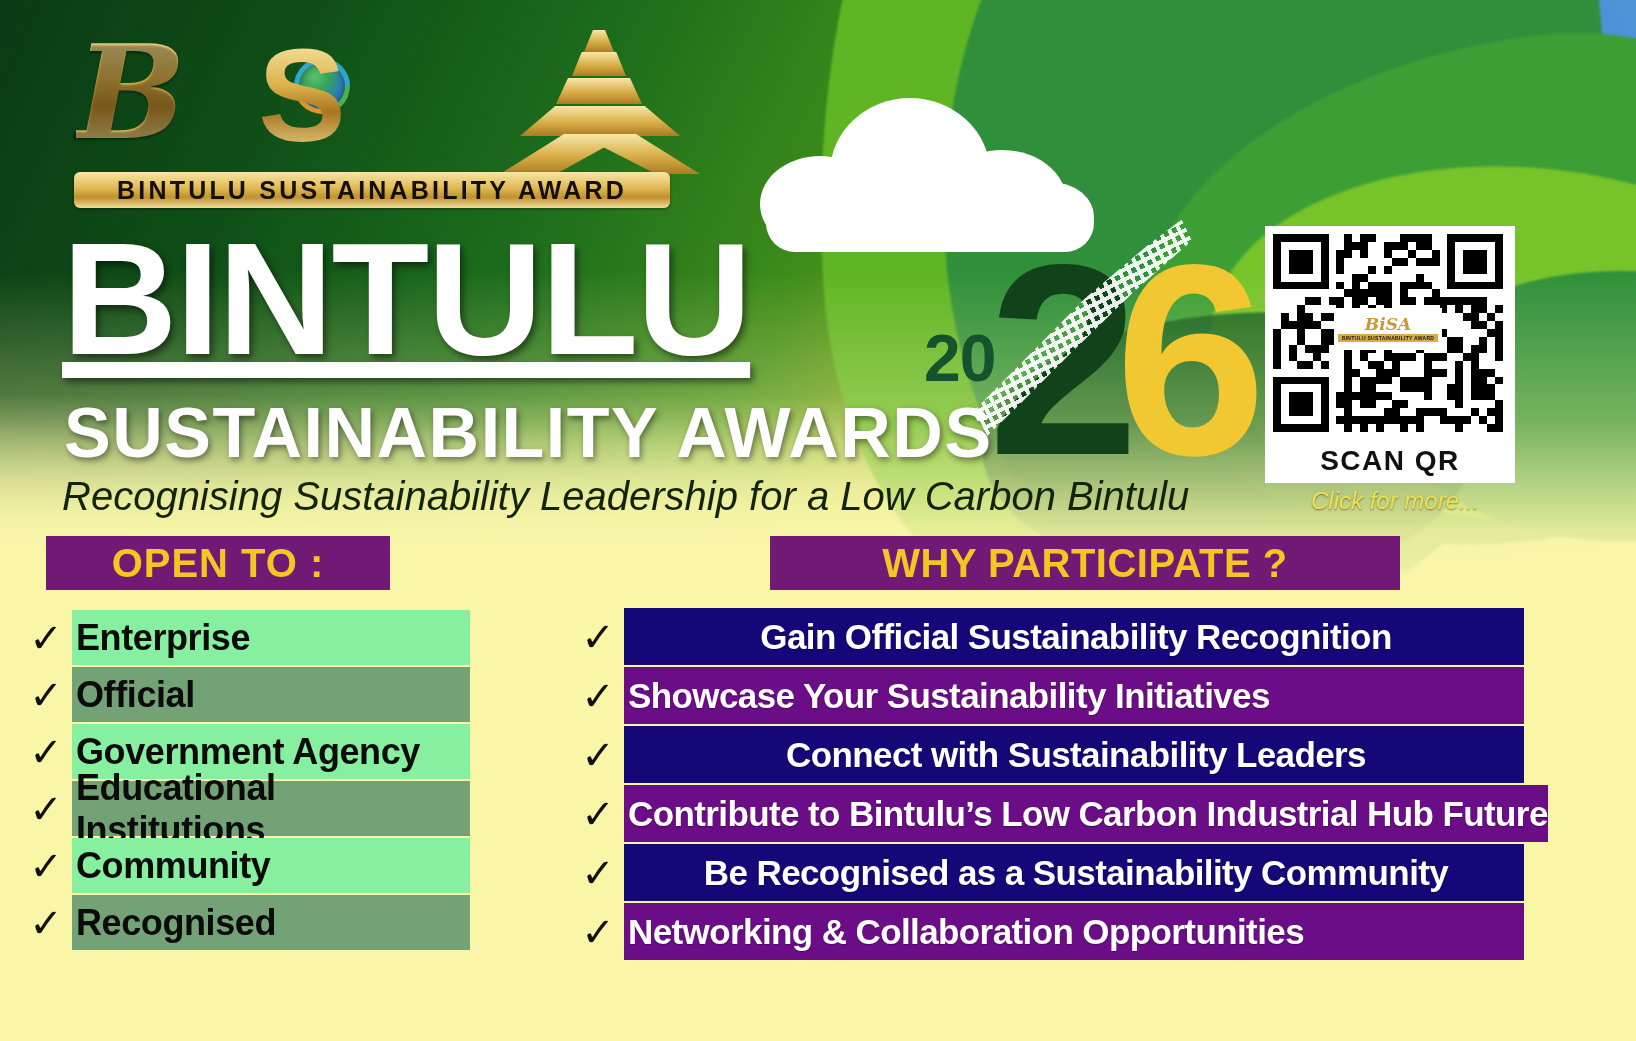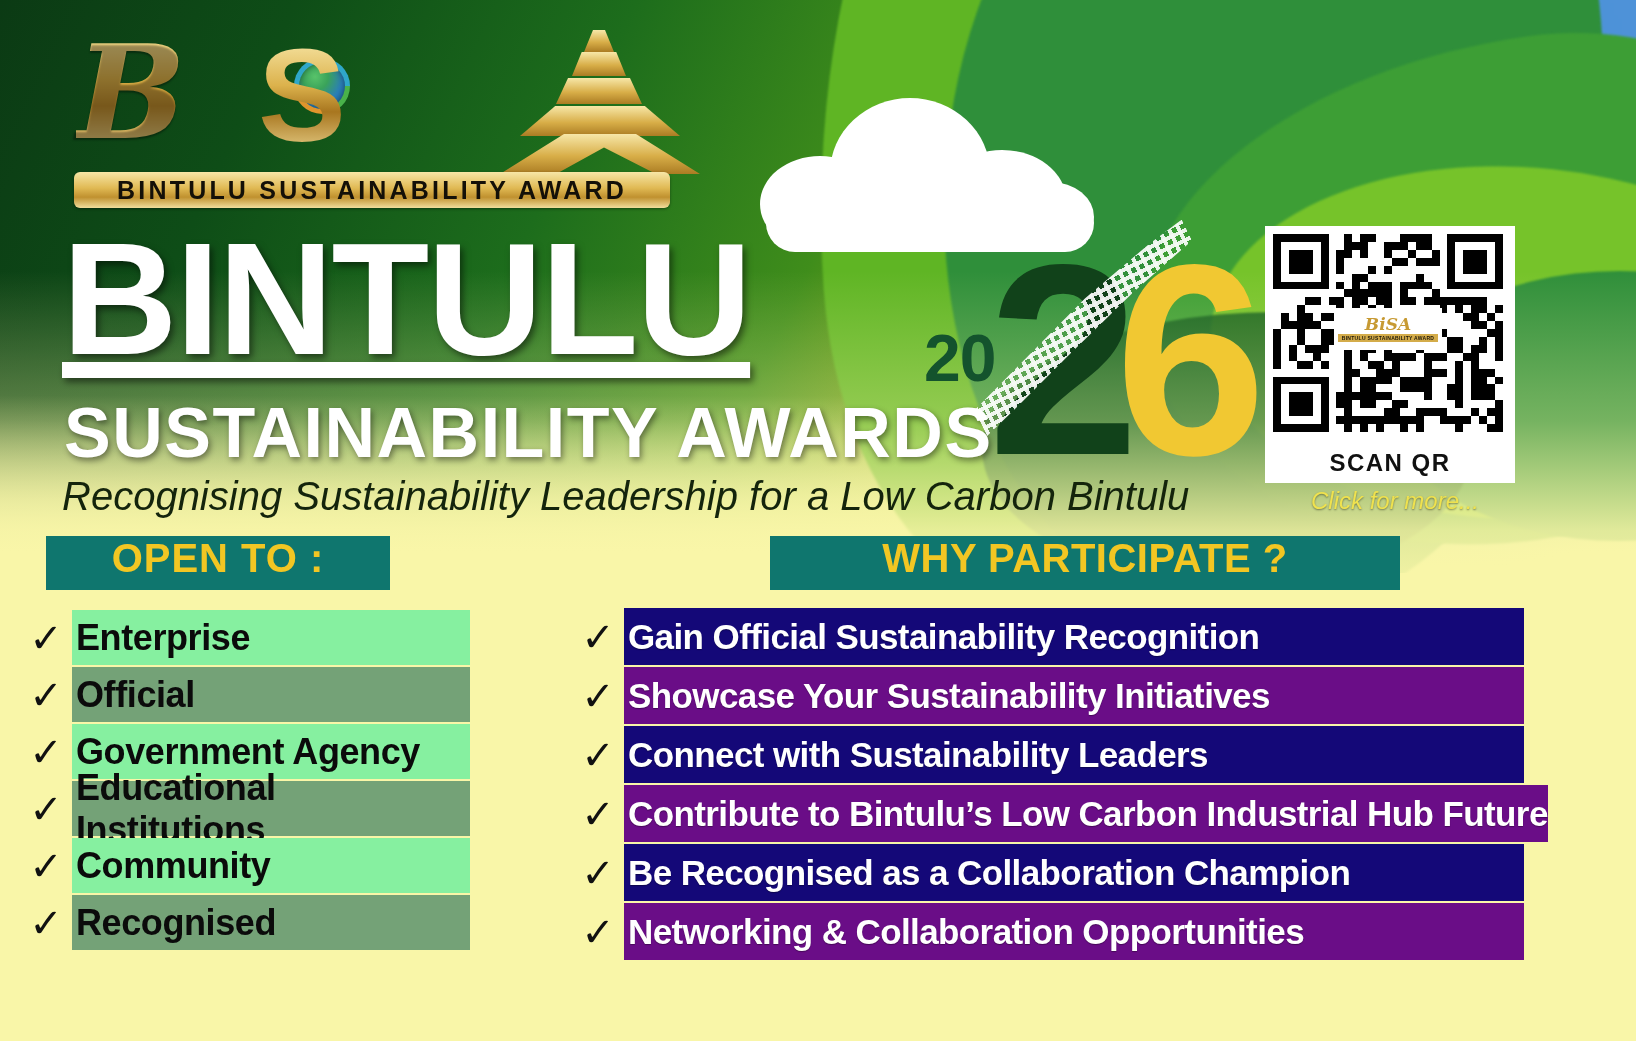--- a/index.html
+++ b/index.html
@@ -383,21 +383,21 @@
     color: #1a1508;
     padding: 1px 4px;
     font-weight: bold;
     font-family: "Liberation Sans", sans-serif;
   }
   .qr-label {
     position: absolute;
     left: 0; right: 0;
     bottom: 6px;
     text-align: center;
-    font-size: 24px;
+    font-size: 28px;
     font-weight: bold;
     color: #111111;
     letter-spacing: 1.5px;
     font-family: "Liberation Sans", sans-serif;
   }
   .qr-click {
     position: absolute;
     left: 1270px;
     top: 487px;
     width: 250px;
@@ -405,23 +405,23 @@
     font-size: 24px;
     font-style: italic;
     color: #efe24f;
     font-family: "Liberation Sans", sans-serif;
     text-shadow: 0 1px 2px rgba(0,0,0,0.45);
   }
 
   
   .sec-head {
     position: absolute;
-    background: #0f766e;
+    background: #701a75;
     display: flex;
-    align-items: flex-start;
+    align-items: center;
     justify-content: center;
   }
   .sec-head span {
     color: #f2c623;
     font-weight: bold;
     font-family: "Liberation Sans", sans-serif;
   }
   .sec-head.left  { left: 46px;  top: 536px; width: 344px; height: 54px; }
   .sec-head.left span  { font-size: 40px; letter-spacing: 1px; }
   .sec-head.right { left: 770px; top: 536px; width: 630px; height: 54px; }
@@ -464,21 +464,21 @@
   .list.left .pill.a { background: #86f0a0; }
   .list.left .pill.b { background: #74a277; }
   .list.left .pill .lbl {
     font-size: 36px;
     font-weight: bold;
     color: #0b0b0b;
     font-family: "Liberation Sans", sans-serif;
     letter-spacing: -0.4px;
   }
 
-  .list.right .pill.a { background: #140878; }
+  .list.right .pill.a { background: #140878; justify-content: center; }
   .list.right .pill.b { background: #6a0d87; }
   .list.right .pill .lbl {
     font-size: 35px;
     font-weight: bold;
     color: #ffffff;
     font-family: "Liberation Sans", sans-serif;
     letter-spacing: -0.6px;
     white-space: nowrap;
     text-shadow: 0 1px 1px rgba(0,0,0,0.35);
   }
@@ -1343,21 +1343,21 @@
     </div>
     <div class="row">
       <div class="check">✓</div>
       <div class="pill b">
         <span class="lbl">Contribute to Bintulu’s Low Carbon Industrial Hub Future</span>
       </div>
     </div>
     <div class="row">
       <div class="check">✓</div>
       <div class="pill a">
-        <span class="lbl">Be Recognised as a Collaboration Champion</span>
+        <span class="lbl">Be Recognised as a Sustainability Community</span>
       </div>
     </div>
     <div class="row">
       <div class="check">✓</div>
       <div class="pill b">
         <span class="lbl">Networking &amp; Collaboration Opportunities</span>
       </div>
     </div>
   </div>
 

